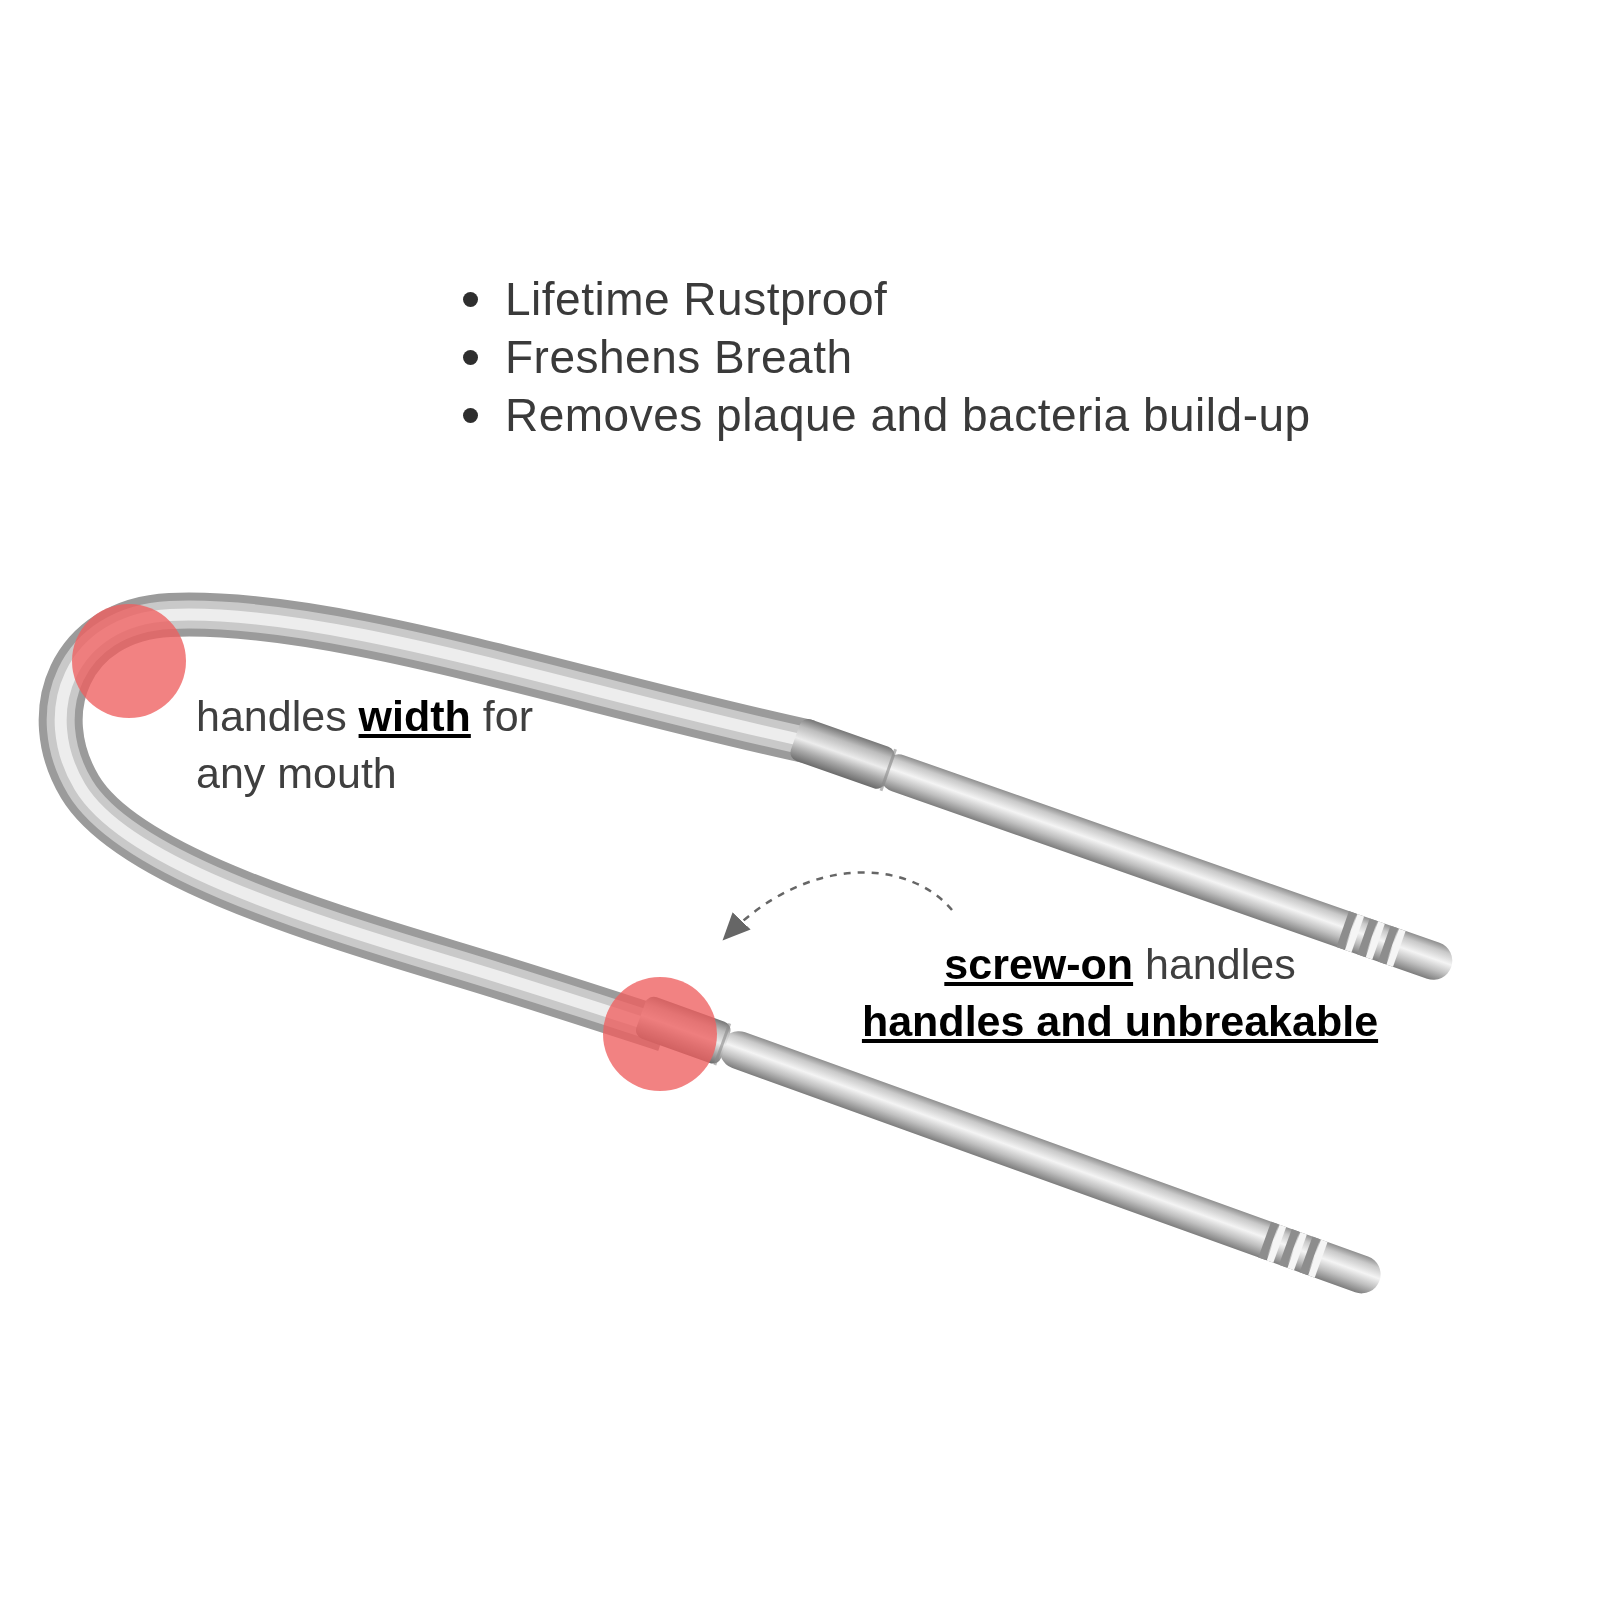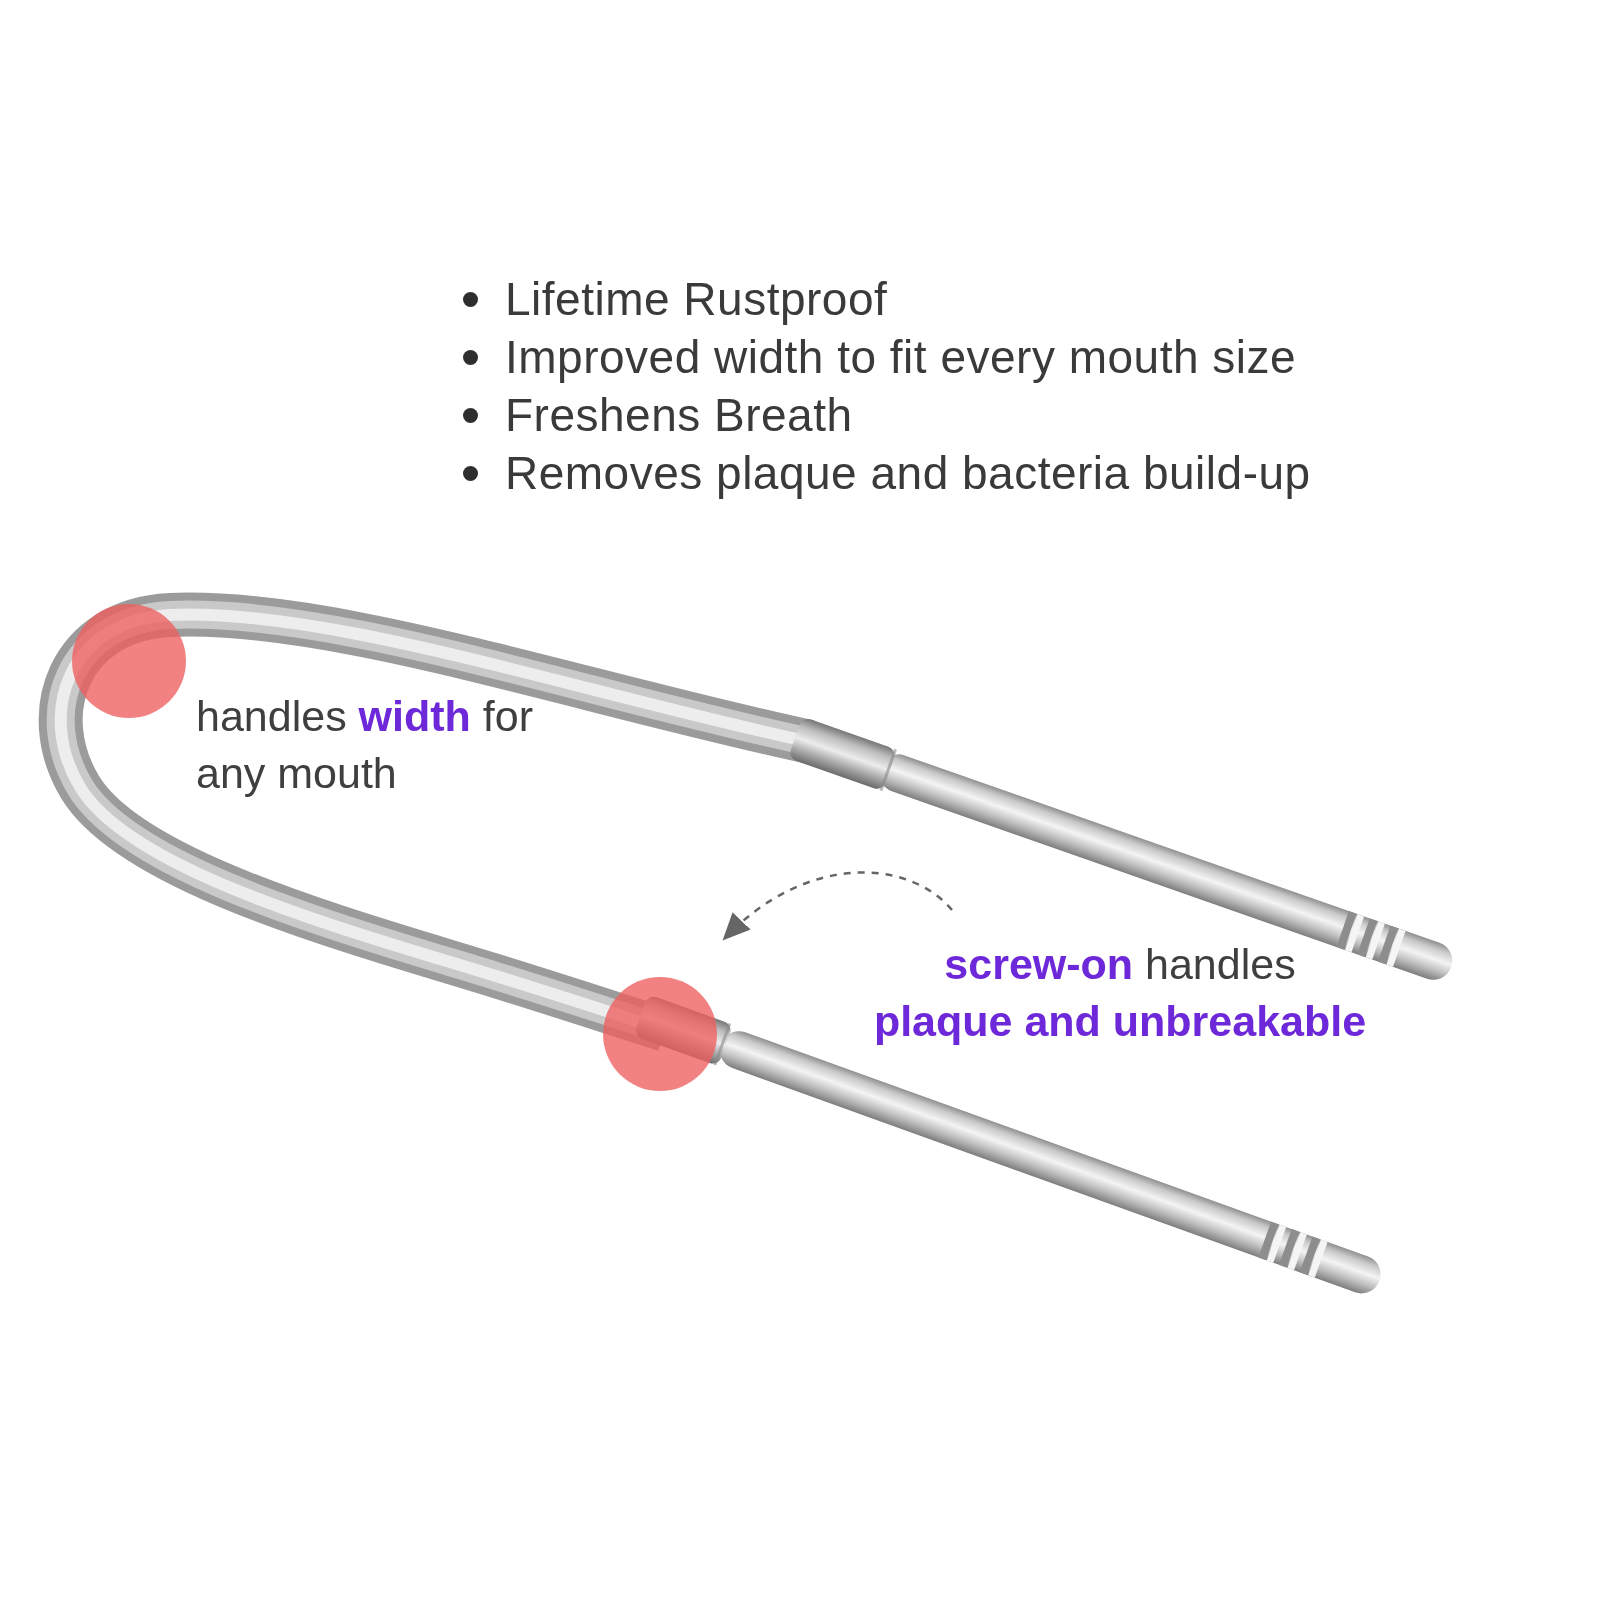--- a/index.html
+++ b/index.html
@@ -50,44 +50,41 @@
     left: 0;
     top: 0;
   }
   
   .callout {
     position: absolute;
     color: #3f3f3f;
     font-size: 43px;
     line-height: 1.32;
   }
-  .callout b { font-weight: 700; color: #6d28d9; }
+  .callout b { font-weight: 700; color: #000000; text-decoration: underline; }
   .callout-width {
     left: 196px;
     top: 676px;
     text-align: left;
   }
   .callout-handle {
     left: 830px;
     top: 924px;
     width: 580px;
     text-align: center;
   }
 </style>
 </head>
 <body>
 
 <div class="canvas">
 
   <ul class="features">
     <li>
       <span>Lifetime Rustproof</span>
-    </li>
-    <li>
-      <span>Improved width to fit every mouth size</span>
     </li>
     <li>
       <span>Freshens Breath</span>
     </li>
     <li>
       <span>Removes plaque and bacteria build-up</span>
     </li>
   </ul>
 
   <svg class="art" width="1600" height="1600" viewBox="0 0 1600 1600">
@@ -151,16 +148,16 @@
     <path d="M 952 898 C 908 846 806 842 726 925" fill="none" stroke="#666666" stroke-width="2.5" stroke-dasharray="7 7" marker-end="url(#arrowHead)"></path>
   </svg>
 
   <div class="callout callout-width">
     <div><span>handles </span><b>width</b><span> for</span></div>
     <div>any mouth</div>
   </div>
 
   <div class="callout callout-handle">
     <div><b>screw-on</b><span> handles</span></div>
-    <div><b>plaque and unbreakable</b></div>
+    <div><b>handles and unbreakable</b></div>
   </div>
 
 </div>
 
 </body></html>

